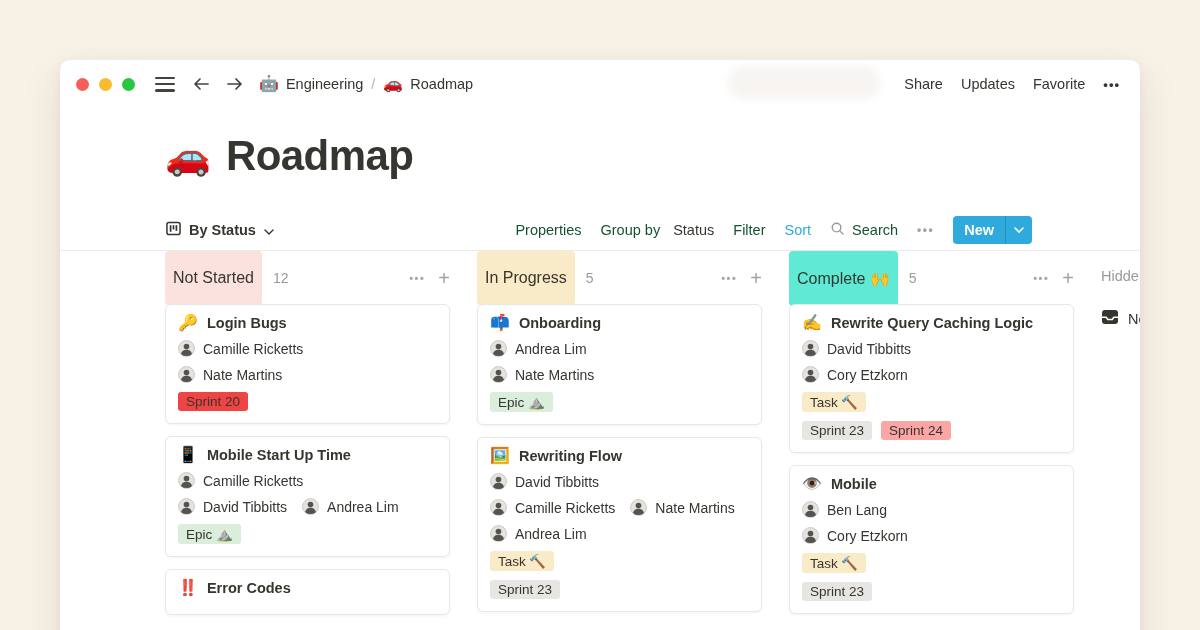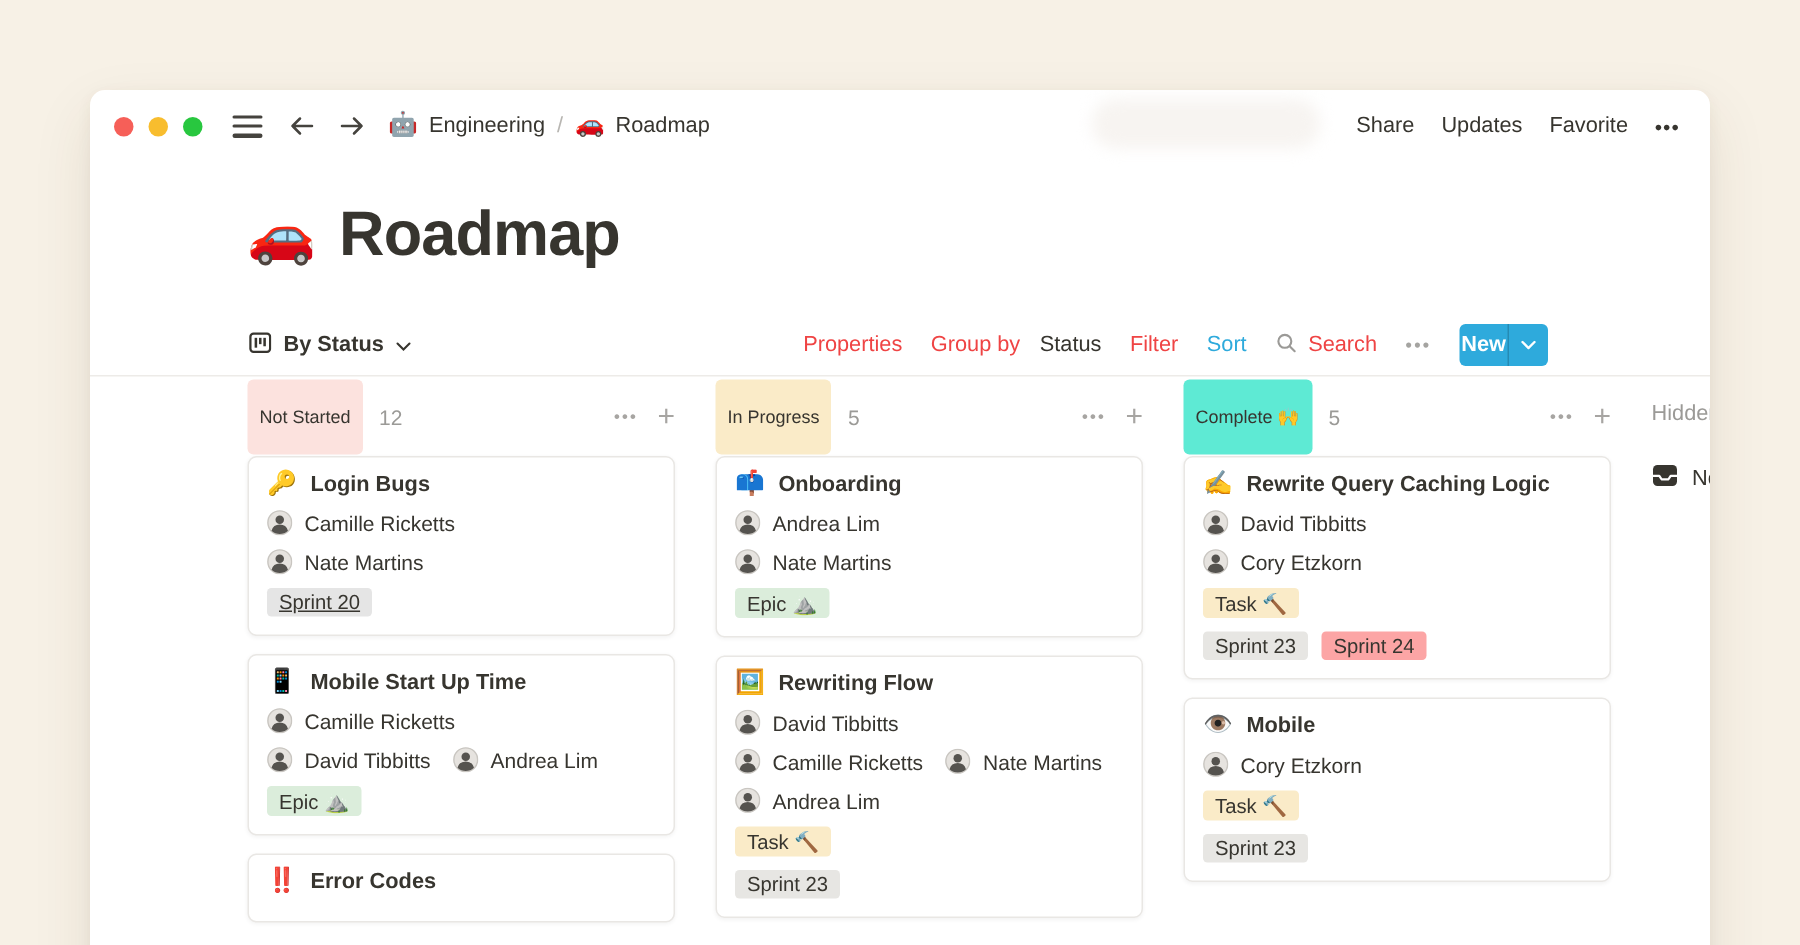--- a/index.html
+++ b/index.html
@@ -29,38 +29,38 @@
              background:#F7F4F1;filter:blur(5px)}
   
   .page-title{position:absolute;top:72px;left:105px;display:flex;align-items:center;gap:15px}
   .page-title .emoji{font-size:37px;line-height:1}
   .page-title h1{font-size:42px;font-weight:700;letter-spacing:-.6px;color:#37352F}
   
   .toolbar{position:absolute;top:153px;left:106px;right:108px;height:34px;display:flex;
            align-items:center;font-size:14.5px}
   .view-switcher{display:flex;align-items:center;gap:8px;font-weight:600;cursor:pointer}
   .toolbar-right{margin-left:auto;display:flex;align-items:center;gap:19px}
-  .gray{color:#ef4444}
+  .gray{color:#14532d}
   .dark{color:#37352F}
   .blue{color:var(--accent,#2EAADC)}
   .tb-item{cursor:pointer}
   .groupby{display:flex;gap:13px}
   .search{display:flex;align-items:center;gap:7px}
   .tb-more{color:#A5A4A1;font-size:12px;letter-spacing:1.5px;font-weight:700;cursor:pointer}
   .new-btn{display:flex;align-items:stretch;background:var(--accent,#2EAADC);border-radius:4px;
            color:#fff;overflow:hidden;height:28px;cursor:pointer}
-  .new-label{padding:0 1px;display:flex;align-items:center;font-weight:600;font-size:14.5px}
+  .new-label{padding:0 11px;display:flex;align-items:center;font-weight:600;font-size:14.5px}
   .new-divider{width:1px;background:rgba(0,0,0,.18)}
   .new-chev{display:flex;align-items:center;padding:0 8px}
   .divider{position:absolute;top:190px;left:0;right:0;height:1px;background:#EDEBE8}
   
   .board{position:absolute;top:205px;left:105px;display:flex;gap:27px}
   .column{width:285px;flex:none}
   .col-header{display:flex;align-items:center;height:26px;margin-bottom:13px}
-  .col-badge{font-size:12px;padding:18px 8px;border-radius:4px;font-weight:500;cursor:pointer;
+  .col-badge{font-size:16px;padding:18px 8px;border-radius:4px;font-weight:500;cursor:pointer;
              white-space:nowrap}
   .col-count{color:#9B9A97;margin-left:11px;font-size:14px}
   .col-more{margin-left:auto;color:#A7A5A2;font-size:11px;letter-spacing:1.5px;font-weight:700;cursor:pointer}
   .col-plus{color:#A7A5A2;font-size:20px;font-weight:400;margin-left:13px;cursor:pointer;line-height:1}
   .cards{display:flex;flex-direction:column;gap:12px}
   .card{background:#fff;border:1px solid #E9E7E4;border-radius:6px;
         box-shadow:0 1px 3px rgba(15,15,15,.05);padding:10px 12px 12px;cursor:pointer}
   .card-title-row{display:flex;align-items:center;gap:9px;margin-bottom:6px}
   .card-icon{font-size:16px;line-height:1}
   .card-title-text{font-weight:600;font-size:14.5px}
@@ -210,21 +210,21 @@
                   <svg viewBox="0 0 18 18">
                     <circle cx="9" cy="9" r="8.4" fill="#E6E3DF" stroke="#C9C6C1" stroke-width="1"></circle>
                     <circle cx="9" cy="6.9" r="3" fill="#55534F"></circle>
                     <path d="M3.2 14.7a6 6 0 0 1 11.6 0 8.4 8.4 0 0 1-11.6 0z" fill="#55534F"></path>
                   </svg>
                 </span>
                 <span class="person-name">Nate Martins</span>
               </span>
             </div>
             <div class="tag-row">
-              <span class="chip" style="background: #e5e5e5; text-decoration: underline;">Sprint 20</span>
+              <span class="chip" style="background: #ef4444;">Sprint 20</span>
             </div>
           </div>
           <div class="card">
             <div class="card-title-row">
               <span class="card-icon">📱</span>
               <span class="card-title-text">Mobile Start Up Time</span>
             </div>
             <div class="person-row">
               <span class="person">
                 <span class="avatar">
@@ -414,20 +414,32 @@
             </div>
             <div class="tag-row">
               <span class="chip" style="background: rgb(231, 230, 227);">Sprint 23</span>
               <span class="chip" style="background: #fca5a5;">Sprint 24</span>
             </div>
           </div>
           <div class="card">
             <div class="card-title-row">
               <span class="card-icon">👁️</span>
               <span class="card-title-text">Mobile</span>
+            </div>
+            <div class="person-row">
+              <span class="person">
+                <span class="avatar">
+                  <svg viewBox="0 0 18 18">
+                    <circle cx="9" cy="9" r="8.4" fill="#E6E3DF" stroke="#C9C6C1" stroke-width="1"></circle>
+                    <circle cx="9" cy="6.9" r="3" fill="#55534F"></circle>
+                    <path d="M3.2 14.7a6 6 0 0 1 11.6 0 8.4 8.4 0 0 1-11.6 0z" fill="#55534F"></path>
+                  </svg>
+                </span>
+                <span class="person-name">Ben Lang</span>
+              </span>
             </div>
             <div class="person-row">
               <span class="person">
                 <span class="avatar">
                   <svg viewBox="0 0 18 18">
                     <circle cx="9" cy="9" r="8.4" fill="#E6E3DF" stroke="#C9C6C1" stroke-width="1"></circle>
                     <circle cx="9" cy="6.9" r="3" fill="#55534F"></circle>
                     <path d="M3.2 14.7a6 6 0 0 1 11.6 0 8.4 8.4 0 0 1-11.6 0z" fill="#55534F"></path>
                   </svg>
                 </span>

